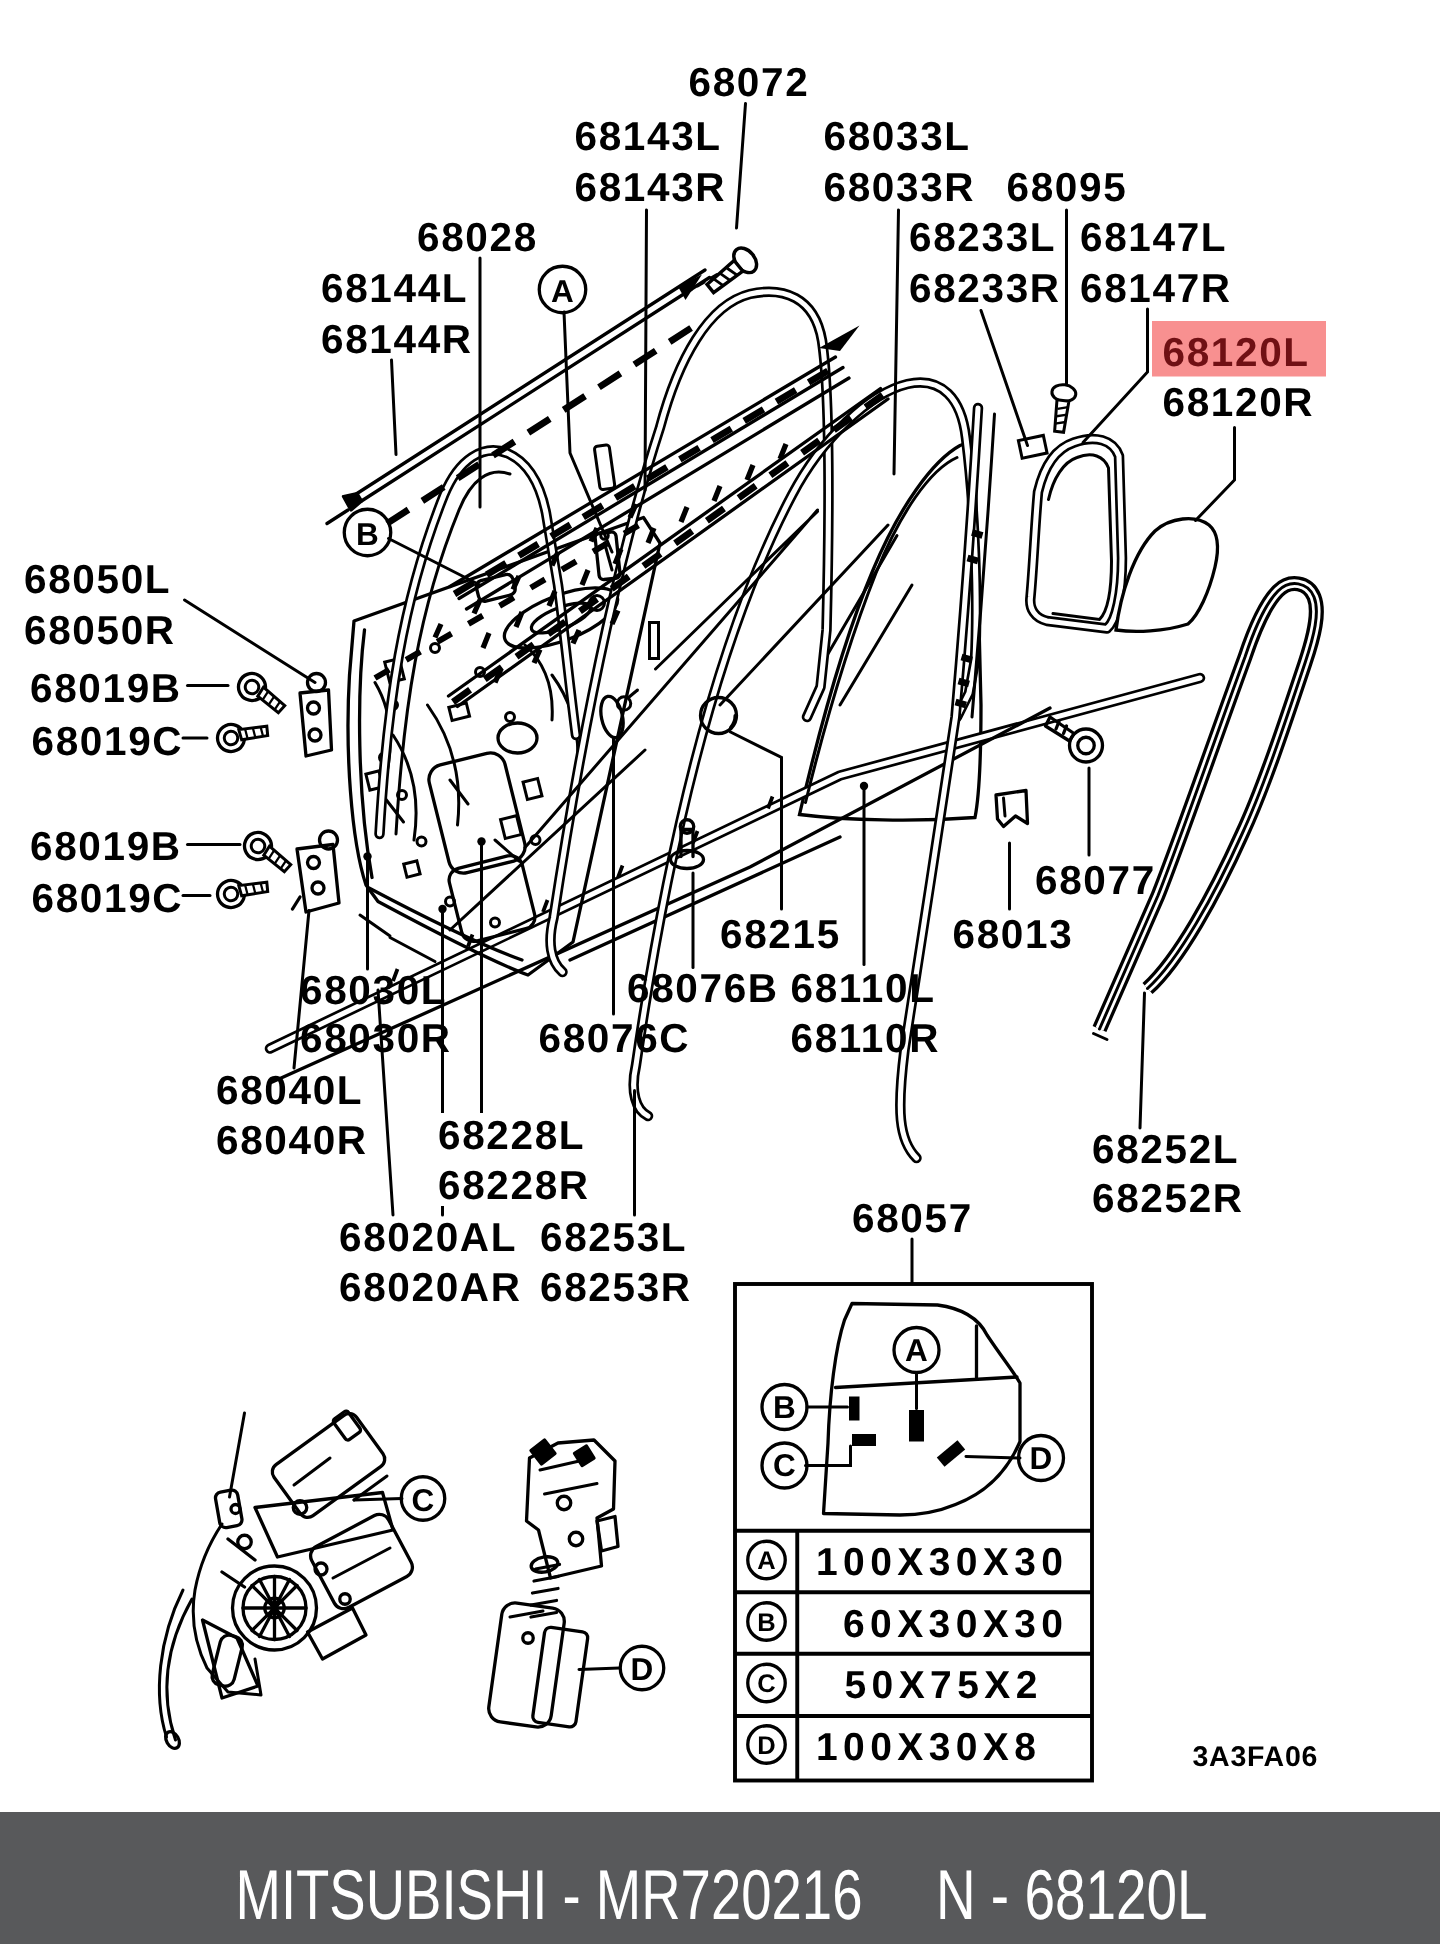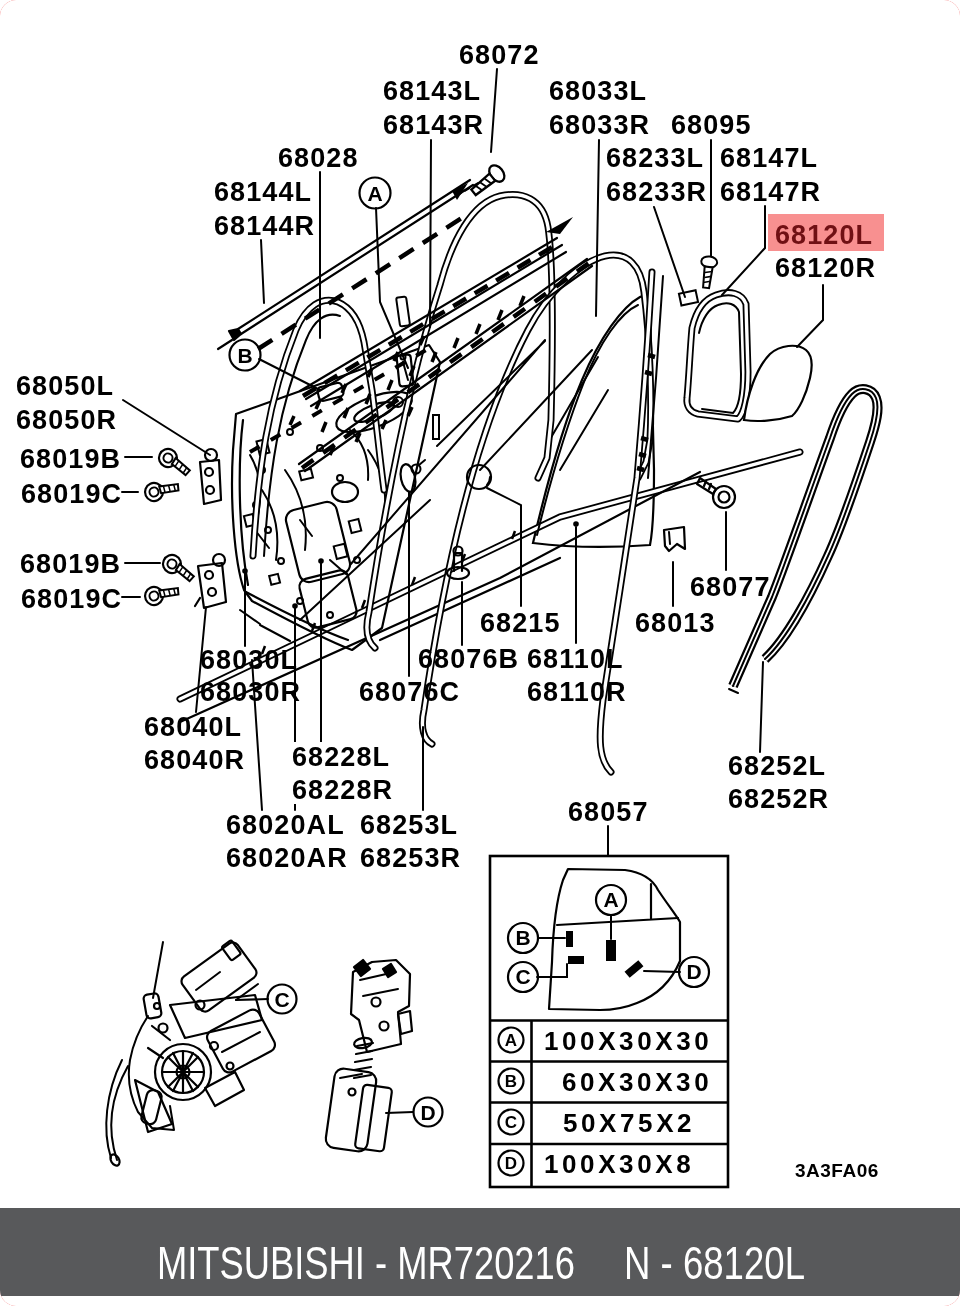--- a/index.html
+++ b/index.html
@@ -1,14 +1,14 @@
 <!DOCTYPE html>
 <html><head><meta charset="utf-8"><style>
 html,body{margin:0;padding:0;background:#fff;}
-#page{position:relative;width:960px;height:1306px;background:#ef4444;overflow:hidden;border-radius:16px;}
+#page{position:relative;width:960px;height:1306px;background:#ef4444;overflow:hidden;}
 .L{font:bold 27px "Liberation Sans",sans-serif;letter-spacing:1.1px;fill:#000;}
 .CL{font:bold 21px "Liberation Sans",sans-serif;fill:#000;text-anchor:middle;}
 .CS{font:bold 17px "Liberation Sans",sans-serif;fill:#000;text-anchor:middle;}
 .MT{font:bold 26px "Liberation Sans",sans-serif;letter-spacing:3.6px;fill:#000;}
 .FT{font:bold 19px "Liberation Sans",sans-serif;letter-spacing:0.5px;fill:#000;}
 .FO{font:47px "Liberation Sans",sans-serif;fill:#fff;}
 .k{stroke:#000;fill:none;stroke-width:2.2;stroke-linecap:round;stroke-linejoin:round;}
 .k1{stroke:#000;fill:none;stroke-width:2;stroke-linecap:round;}
 .tb{stroke:#000;fill:none;stroke-width:7;stroke-linecap:round;stroke-linejoin:round;}
 .tw{stroke:#fff;fill:none;stroke-width:3.4;stroke-linecap:round;stroke-linejoin:round;}

